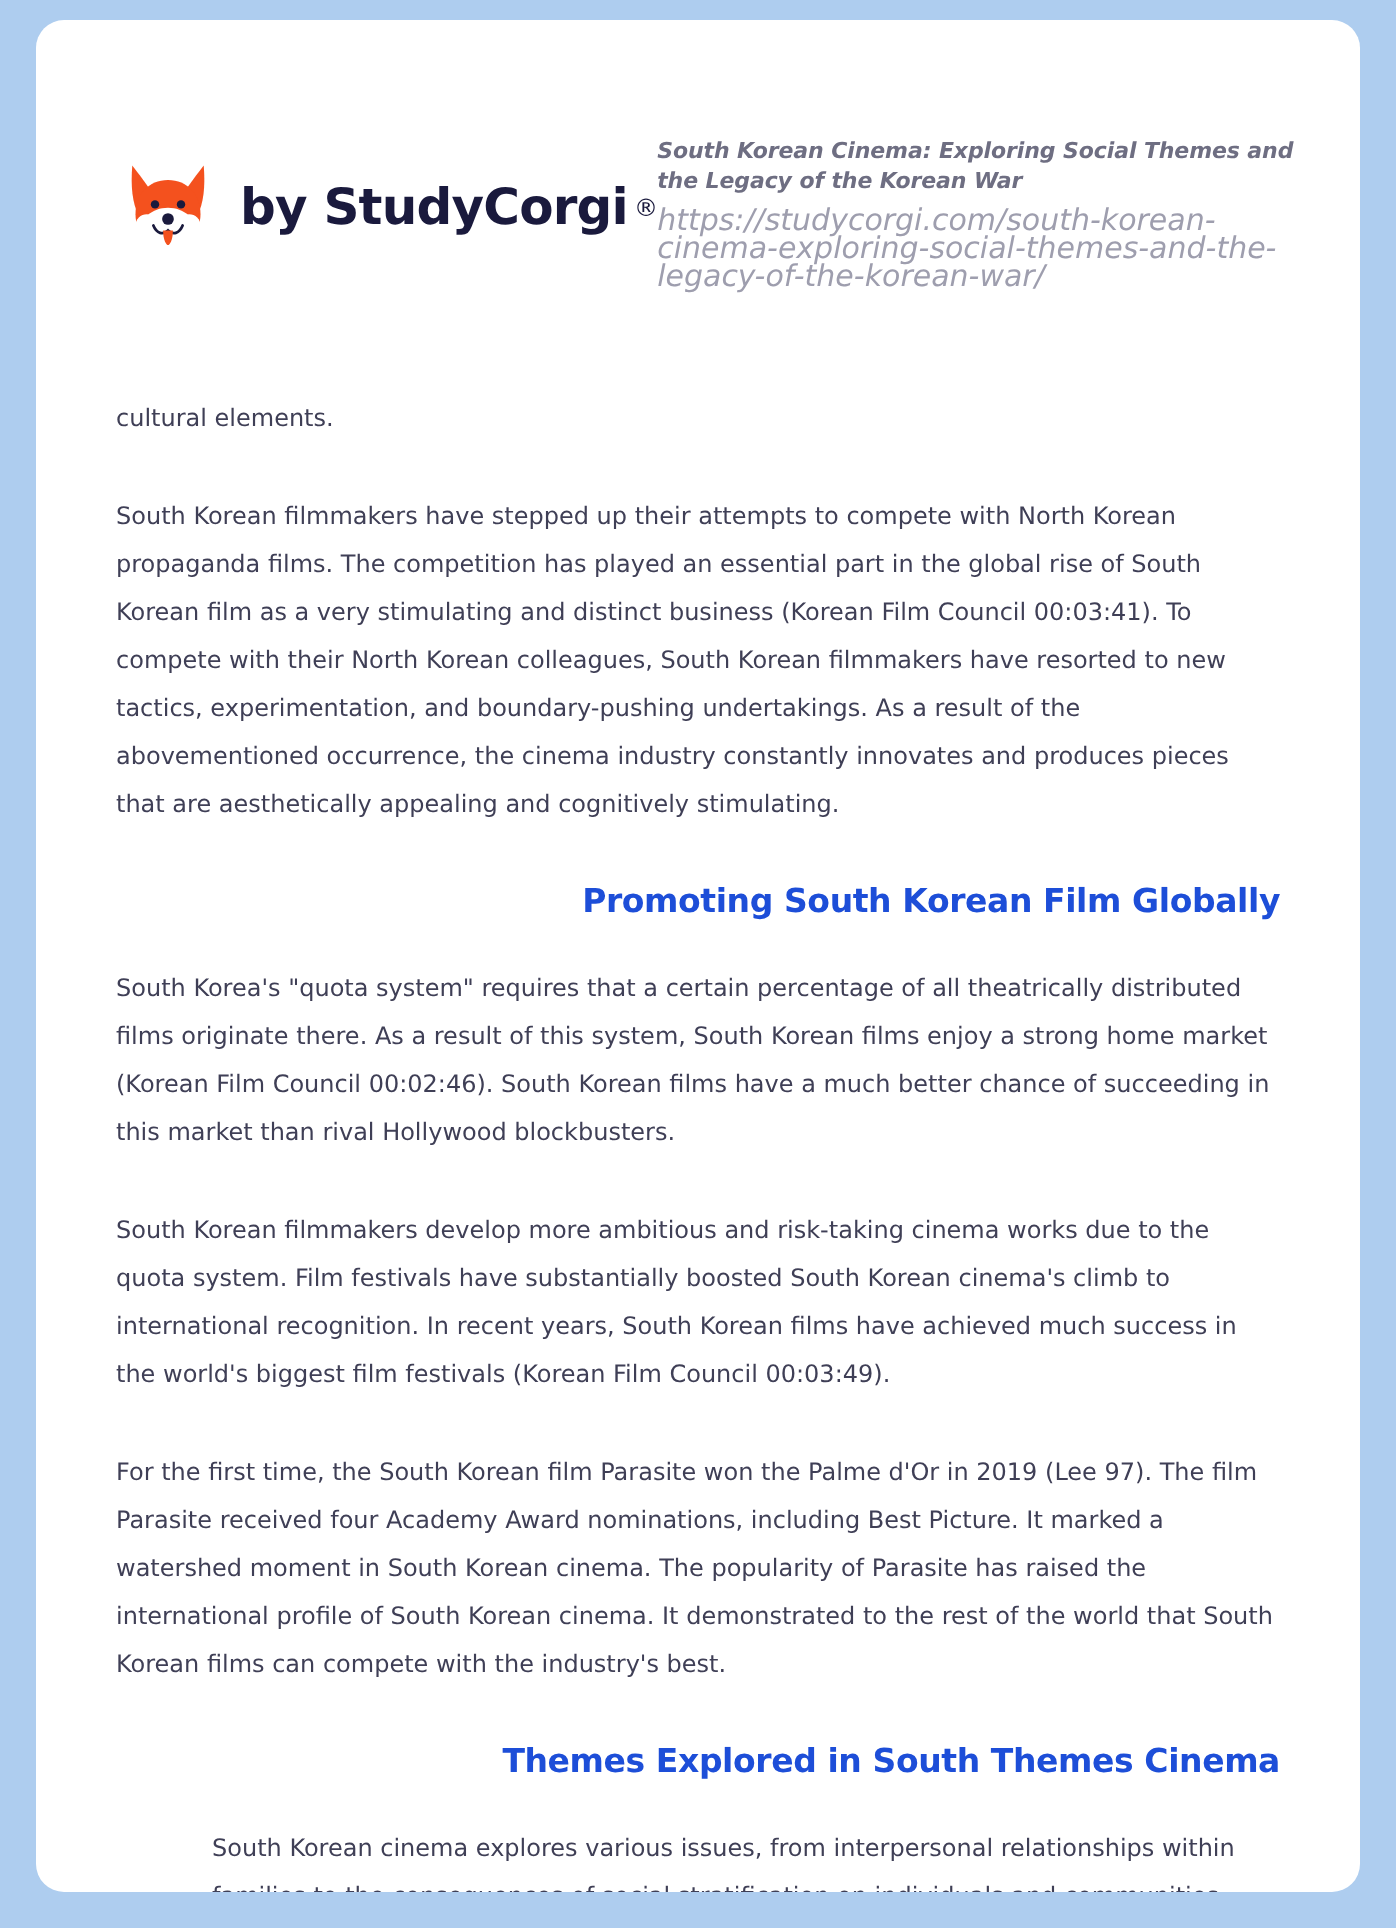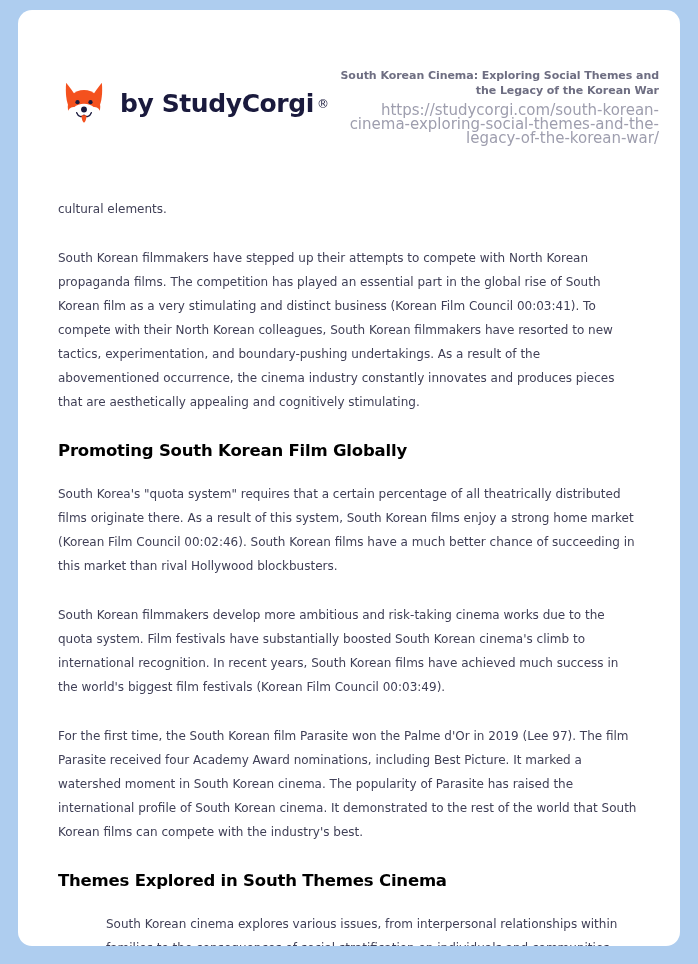--- a/index.html
+++ b/index.html
@@ -64,24 +64,25 @@
   .brand-reg {
     font-size: 12px;
     line-height: 1;
     margin-left: 3px;
     margin-top: 1px;
     font-weight: normal;
     color: #1a1a3d;
   }
 
   .header-meta {
-    text-align: right;
+    text-align: left;
     flex: 0 1 auto;
     max-width: 348px;
     padding-top: 4px;
+    font-style: italic;
   }
   .header-title {
     color: #6e6e82;
     font-family: "DejaVu Sans", sans-serif;
     font-weight: bold;
     font-size: 11px;
     line-height: 14.5px;
     letter-spacing: -0.05px;
   }
   .header-url {
@@ -104,27 +105,28 @@
     color: #3f3f56;
     font-family: "DejaVu Sans", sans-serif;
     font-size: 12px;
     line-height: 24px;
     margin: 0 0 25px 0;
     text-align: left;
   }
   .para:last-child { margin-bottom: 0; margin-left: 48px; }
 
   .section-heading {
-    color: #000000;
+    color: #1d4ed8;
     font-family: "DejaVu Sans", sans-serif;
     font-weight: bold;
     font-size: 16.5px;
     line-height: 24px;
     letter-spacing: -0.2px;
     margin: 16px 0 19px 0;
+    text-align: right;
   }
 </style>
 </head>
 <body>
 
 <div class="page-card">
 
   <div class="doc-header">
 
     <div class="brand">

